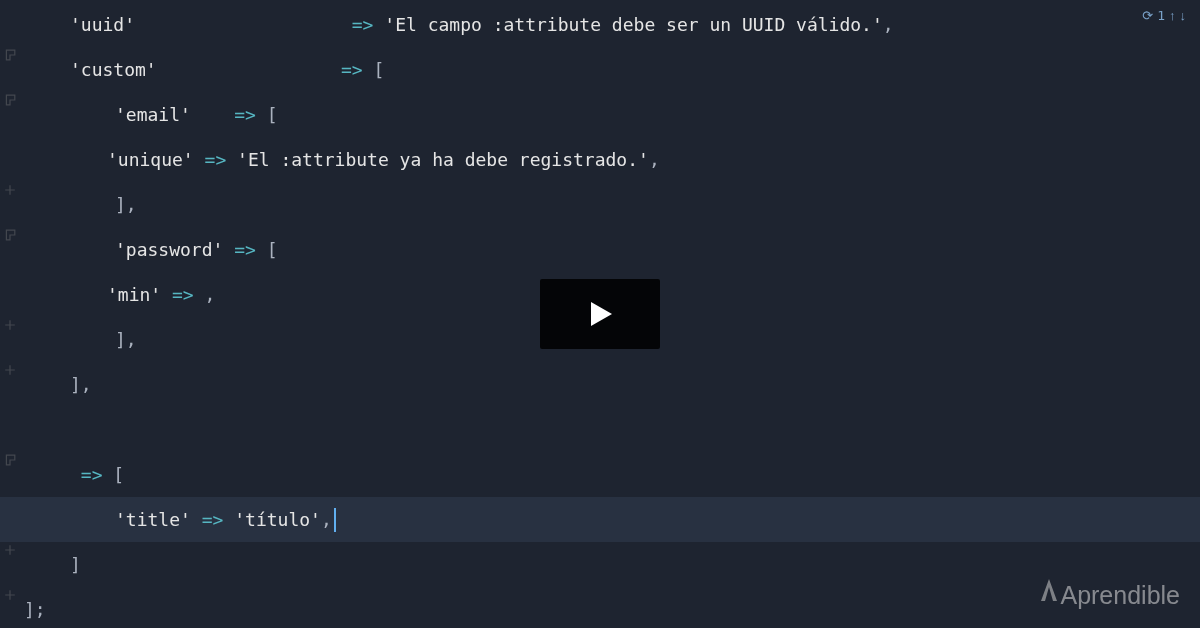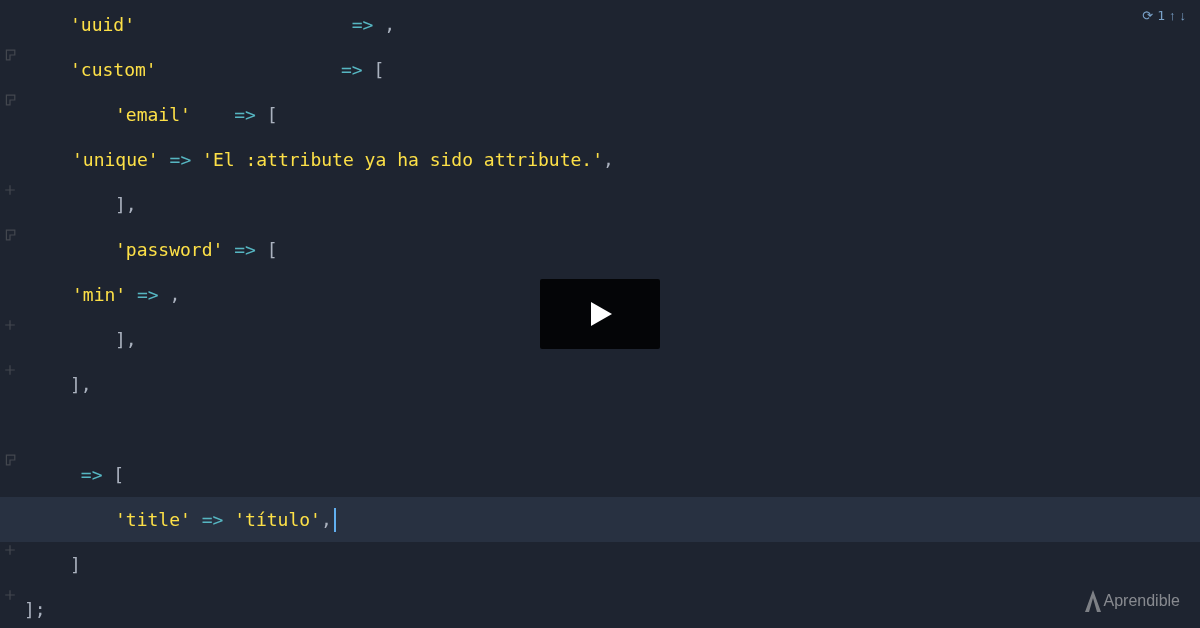--- a/index.html
+++ b/index.html
@@ -40,22 +40,22 @@
       height: 45px;
       display: flex;
       align-items: center;
       white-space: pre;
     }
     .code-line.highlighted {
       background: rgba(50, 60, 80, 0.55);
     }
     .indent-1 { padding-left: 70px; }
     .indent-2 { padding-left: 115px; }
-    .indent-3 { padding-left: 72px; }
-    .str { color: #fde047; }
+    .indent-3 { padding-left: 107px; }
+    .str { color: #e5e5e5; }
     .op { color: #56b6c2; }
     .punct { color: #abb2bf; }
     .align-pad { display: inline-block; }
     .cursor {
       display: inline-block;
       width: 2px;
       height: 24px;
       background: #61afef;
       vertical-align: middle;
       margin-left: 2px;
@@ -83,26 +83,26 @@
       display: flex;
       align-items: center;
       gap: 4px;
     }
     .badge .sym { font-family: sans-serif; }
     .watermark {
       position: absolute;
       bottom: 14px;
       right: 20px;
       display: flex;
-      align-items: center;
+      align-items: flex-start;
       gap: 0;
       opacity: 0.55;
       color: #ddd;
       font-family: -apple-system, sans-serif;
-      font-size: 16px;
+      font-size: 25px;
       font-weight: 300;
     }
     .watermark .bold { font-weight: 500; }
   </style>
 </head>
 <body>
 
 <div class="editor">
 
   <div class="gutter">
@@ -128,27 +128,27 @@
         <path d="M2 1 L2 9 L5 9 L5 5 L9 5 L9 1 Z" fill="none" stroke="#888" stroke-width="1"></path>
       </svg>
     <svg class="fold-marker" style="top:544px" viewBox="0 0 10 10">
         <path d="M1 5 L9 5 M5 1 L5 9" fill="none" stroke="#888" stroke-width="1"></path>
       </svg>
     <svg class="fold-marker" style="top:589px" viewBox="0 0 10 10">
         <path d="M1 5 L9 5 M5 1 L5 9" fill="none" stroke="#888" stroke-width="1"></path>
       </svg>
   </div>
 
-  <div class="code-line indent-1"><span class="str">'uuid'</span><span class="align-pad">                    </span><span class="op">=&gt; </span><span class="punct">,</span></div>
+  <div class="code-line indent-1"><span class="str">'uuid'</span><span class="align-pad">                    </span><span class="op">=&gt; </span><span class="str">'El campo :attribute debe ser un UUID válido.'</span><span class="punct">,</span></div>
 
   <div class="code-line indent-1"><span class="str">'custom'</span><span class="align-pad">                 </span><span class="op">=&gt; </span><span class="punct">[</span></div>
 
   <div class="code-line indent-2"><span class="str">'email'</span><span class="align-pad">    </span><span class="op">=&gt; </span><span class="punct">[</span></div>
 
-  <div class="code-line indent-3"><span class="str">'unique'</span><span class="op"> =&gt; </span><span class="str">'El :attribute ya ha sido attribute.'</span><span class="punct">,</span></div>
+  <div class="code-line indent-3"><span class="str">'unique'</span><span class="op"> =&gt; </span><span class="str">'El :attribute ya ha debe registrado.'</span><span class="punct">,</span></div>
 
   <div class="code-line indent-2"><span class="punct">],</span></div>
 
   <div class="code-line indent-2"><span class="str">'password'</span><span class="op"> =&gt; </span><span class="punct">[</span></div>
 
   <div class="code-line indent-3"><span class="str">'min'</span><span class="op"> =&gt; </span><span class="punct">,</span></div>
 
   <div class="code-line indent-2"><span class="punct">],</span></div>
 
   <div class="code-line indent-1"><span class="punct">],</span></div>

